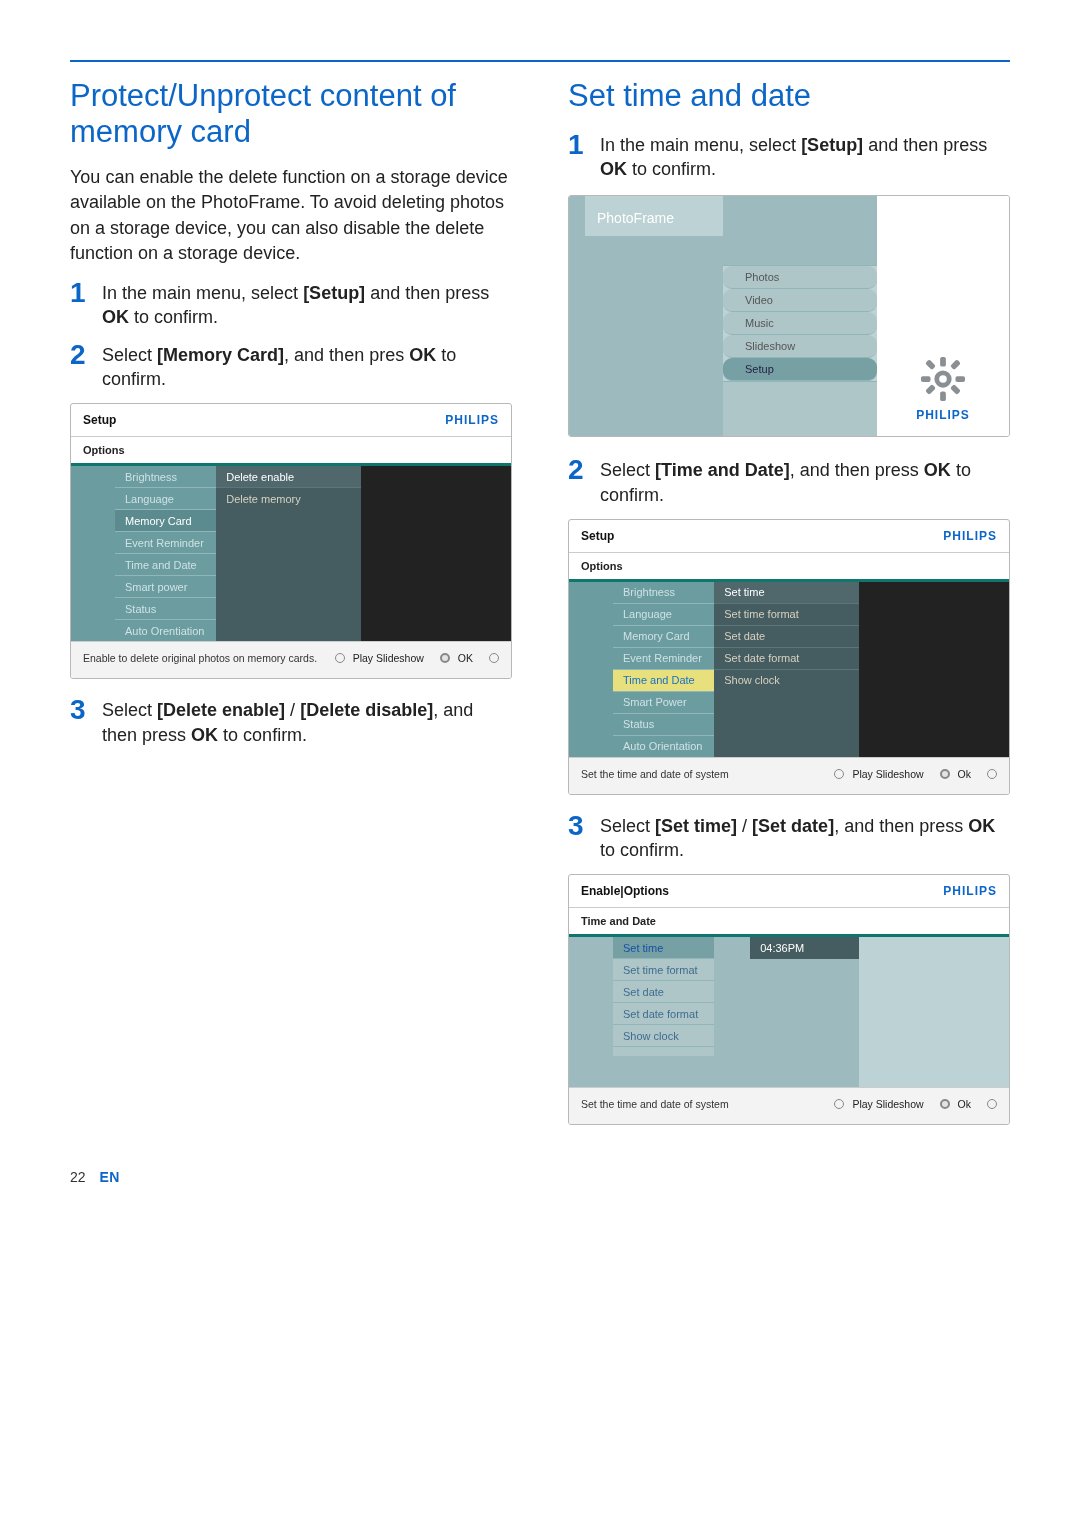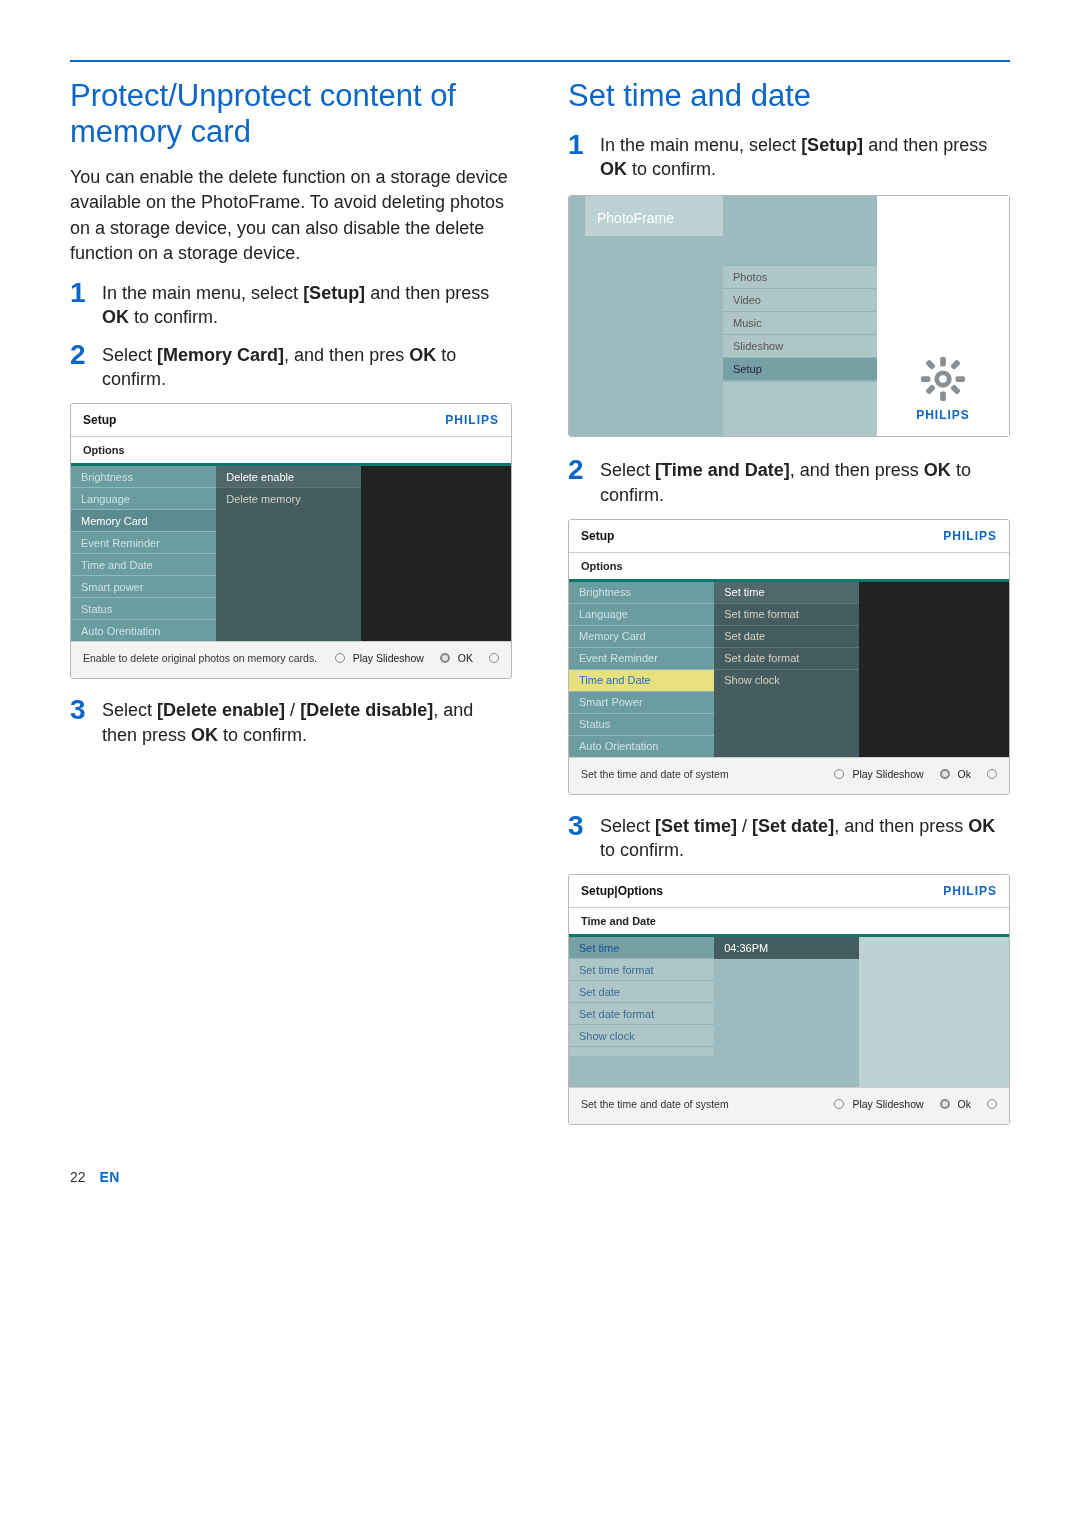--- a/index.html
+++ b/index.html
@@ -97,21 +97,21 @@
     font-weight:700;
     color:#222;
   }
   .sc-body{
     display:flex;
     min-height:130px;
   }
   .panel{
     flex:0 0 33%;
   }
-  .panel.left{background:var(--screen-teal);}
+  .panel.left{background:var(--screen-teal);padding-left:44px;}
   .panel.mid{background:var(--screen-dark);}
   .panel.right{background:#222;flex:1;}
   .row{
     padding:4.5px 10px;
     color:var(--screen-text);
     border-bottom:1px solid var(--row-line);
     white-space:nowrap;
     overflow:hidden;
     text-overflow:ellipsis;
     font-size:11px;
@@ -162,21 +162,21 @@
     font-size:14px;
   }
   .pf-left-fill{flex:1;background:var(--pale-teal-mid);}
   .pf-mid{
     flex:0 0 35%;
     background:var(--pale-teal-light);
     display:flex;
     flex-direction:column;
   }
   .pf-mid-blank{flex:0 0 70px;background:var(--pale-teal-mid);border-bottom:1px solid var(--row-line);}
-  .pf-mid .row{background:var(--pale-teal-cell);color:#555;border-bottom:1px solid var(--row-line);padding:5px 10px;font-size:11px;}
+  .pf-mid .row{background:var(--pale-teal-cell);color:#555;border-bottom:1px solid var(--row-line);padding:5px 22px;font-size:11px;border-radius:9px;}
   .pf-mid .row.sel{background:var(--pale-teal-sel);color:#224;}
   .pf-mid-fill{flex:1;background:var(--pale-teal-cell);border-top:1px solid var(--row-line);}
   .pf-right{
     flex:1;
     background:#fff;
     display:flex;
     flex-direction:column;
     align-items:center;
     justify-content:flex-end;
     gap:6px;
@@ -185,21 +185,21 @@
   .gear{width:46px;height:46px;position:relative;}
   .gear svg{width:46px;height:46px;display:block;}
   .philips-sm{color:var(--brand-blue);font-weight:800;letter-spacing:1px;font-size:12px;}
   
   .panel.left .row.tmenu{color:#cfe2e4;}
   .panel.left .row.blue{color:var(--blue-text);background:var(--highlight);}
   
   .panel.left.pale{background:var(--pale-teal-mid);}
   .panel.left.pale .row{background:var(--pale-teal-cell);color:#3f6c8f;border-bottom-color:var(--row-line);}
   .panel.left.pale .row.sel{background:var(--pale-teal-sel);color:#1651a3;}
-  .panel.mid.pale{background:var(--pale-teal-mid);}
+  .panel.mid.pale{background:var(--pale-teal-mid);padding-left:36px;}
   .panel.mid.pale .row{color:#fff;border:none;padding:5px 10px;}
   .panel.mid.pale .fill{flex:1;background:var(--pale-teal-mid);}
   .panel.right.pale{background:var(--pale-teal-light);}
   
   .page-foot{
     margin-top:28px;
     font-size:14px;
     color:#333;
   }
   .page-foot .lang{color:var(--brand-blue);font-weight:700;letter-spacing:.5px;margin-left:10px;}
@@ -387,21 +387,21 @@
     <li>
       <span class="stepnum">3</span>
       <span class="steptext">
         <span>Select</span> <span class="b">[Set time]</span> <span>/</span> <span class="b">[Set date]</span><span>, and then press</span> <span class="b">OK</span> <span>to confirm.</span>
       </span>
     </li>
   </ol>
 
   <div class="screen">
     <div class="sc-top">
-      <span class="sc-title">Setup|Options</span>
+      <span class="sc-title">Enable|Options</span>
       <span class="philips">PHILIPS</span>
     </div>
     <div class="sc-sub">Time and Date</div>
     <div class="sc-body" style="min-height:150px;">
       <div class="panel left pale">
         <div class="row sel">Set time</div>
         <div class="row">Set time format</div>
         <div class="row">Set date</div>
         <div class="row">Set date format</div>
         <div class="row">Show clock</div>

